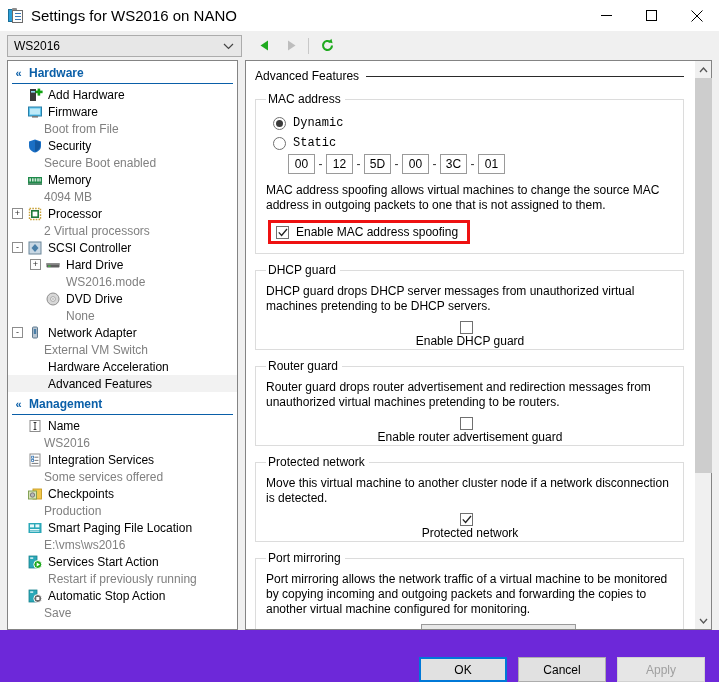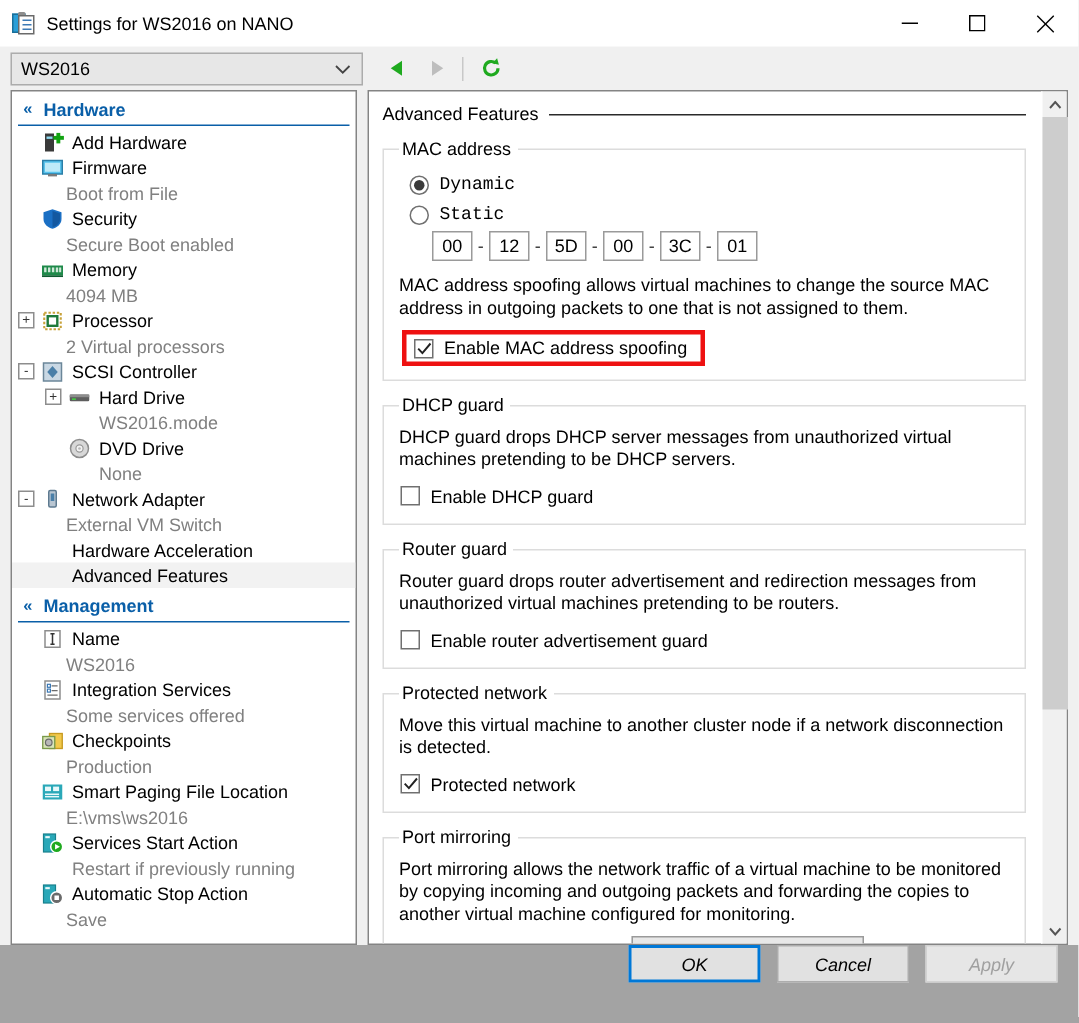--- a/index.html
+++ b/index.html
@@ -46,21 +46,21 @@
     left: 2px; top: 2px; width: 6px; height: 1px;
     box-shadow: 0 0 0 0 #3a78b5, 0 3px 0 0 #3a78b5, 0 6px 0 0 #3a78b5;
     background: #3a78b5;
   }
   .ti-tab {
     position: absolute; left: 4px; top: 0px;
     width: 5px; height: 3px; background: #8d8d8d;
     border-radius: 1px;
   }
   .title-text {
-    font-size: 12px; color: #000;
+    font-size: 15px; color: #000;
     white-space: nowrap;
   }
   .win-controls {
     position: absolute; right: 0; top: 0;
     height: 31px; display: flex;
   }
   .win-btn {
     width: 45px; height: 31px;
     display: flex; align-items: center; justify-content: center;
     background: transparent;
@@ -201,21 +201,21 @@
   .mac-row { display: flex; align-items: center; margin: 4px 0 0 22px; }
   .mac-box {
     width: 27px; height: 20px;
     border: 1px solid #9a9a9a; background: #fff;
     display: flex; align-items: center; justify-content: center;
     font-size: 12px;
   }
   .mac-dash { width: 11px; text-align: center; font-size: 12px; color: #333; }
 
   .cb-row { display: flex; align-items: center; height: 19px; }
-  .cb-row.indent { margin-left: 1px; }
+  .cb-row.indent { margin-left: 1px; flex-direction: column; }
   .cbx {
     width: 13px; height: 13px;
     border: 1px solid #707070; background: #fff;
     margin-right: 7px; flex: none;
     display: flex; align-items: center; justify-content: center;
   }
   .cbx svg { display: block; }
   .cb-row span { font-size: 12px; }
 
   .redbox {
@@ -250,24 +250,23 @@
   .sb-track { flex: 1; width: 17px; position: relative; }
   .sb-thumb {
     position: absolute; left: 0; top: 0;
     width: 17px; height: 74%;
     background: #cdcdcd;
   }
 
   
   .footer {
     height: 52px; min-height: 52px;
-    display: flex; align-items: flex-start; justify-content: flex-end;
+    display: flex; align-items: flex-end; justify-content: flex-end;
     padding-right: 14px; gap: 11px;
-    background: #a3a3a3;
-    font-style: italic;
+    background: #6d28d9;
   }
   .btn {
     width: 88px; height: 25px;
     display: flex; align-items: center; justify-content: center;
     font-size: 12px;
     background: #e1e1e1; border: 1px solid #adadad;
     color: #000;
   }
   .btn.default { border: 2px solid #0078d7; }
   .btn.disabled { color: #a0a0a0; background: #e6e6e6; border-color: #d2d2d2; }

